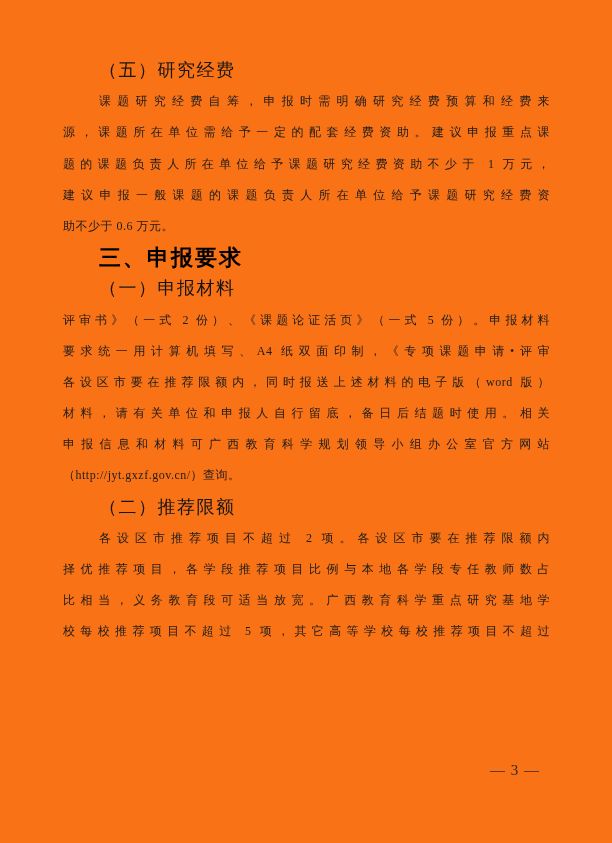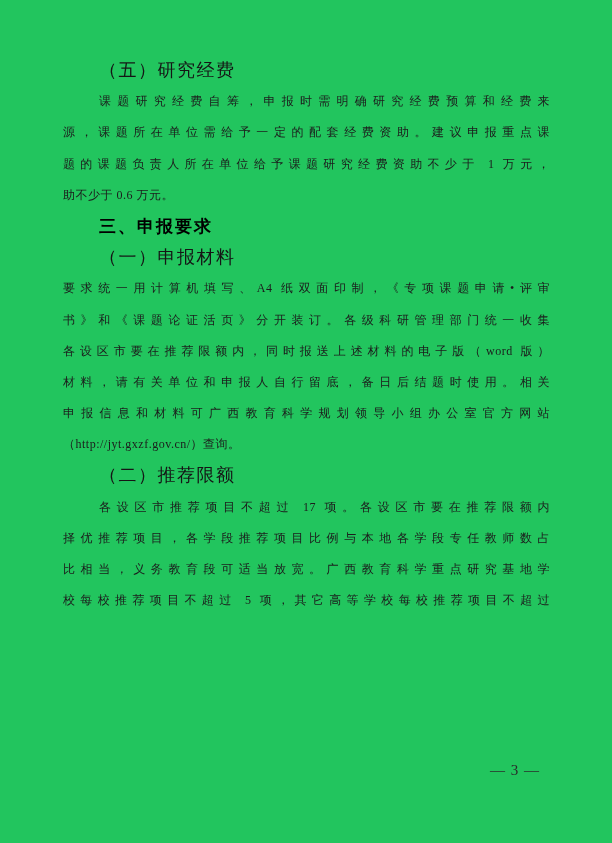--- a/index.html
+++ b/index.html
@@ -7,21 +7,21 @@
   body {
     background: #ffffff;
     font-family: "Liberation Serif", serif;
     color: #1c1c1c;
     overflow: hidden;
   }
   .page {
     position: relative;
     width: 612px;
     height: 843px;
-    background: #22c55e;
+    background: #f97316;
   }
   .content {
     position: absolute;
     left: 63px;
     top: 55px;
     width: 487px;
   }
   .line {
     height: 31.2px;
     line-height: 31.2px;
@@ -37,21 +37,21 @@
   }
   .indent { text-indent: 36px; }
   .h-kai {
     font-size: 18px;
     letter-spacing: 1.5px;
     color: #151515;
   }
   .h-bold {
     font-family: "Liberation Sans", sans-serif;
     font-weight: bold;
-    font-size: 17px;
+    font-size: 22px;
     letter-spacing: 2px;
     color: #000000;
   }
   .footer {
     position: absolute;
     top: 761px;
     left: 0;
     width: 612px;
     text-align: right;
     padding-right: 72px;
@@ -63,29 +63,30 @@
 </style>
 </head>
 <body>
 
 <div class="page">
   <div class="content">
     <div class="line h-kai indent">（五）研究经费</div>
     <div class="line just indent">课题研究经费自筹，申报时需明确研究经费预算和经费来</div>
     <div class="line just">源，课题所在单位需给予一定的配套经费资助。建议申报重点课</div>
     <div class="line just">题的课题负责人所在单位给予课题研究经费资助不少于 1 万元，</div>
+    <div class="line just">建议申报一般课题的课题负责人所在单位给予课题研究经费资</div>
     <div class="line">助不少于 0.6 万元。</div>
     <div class="line h-bold indent">三、申报要求</div>
     <div class="line h-kai indent">（一）申报材料</div>
+    <div class="line just">评审书》（一式 2 份）、《课题论证活页》（一式 5 份）。申报材料</div>
     <div class="line just">要求统一用计算机填写、A4 纸双面印制，《专项课题申请•评审</div>
-    <div class="line just">书》和《课题论证活页》分开装订。各级科研管理部门统一收集</div>
     <div class="line just">各设区市要在推荐限额内，同时报送上述材料的电子版（word 版）</div>
     <div class="line just">材料，请有关单位和申报人自行留底，备日后结题时使用。相关</div>
     <div class="line just">申报信息和材料可广西教育科学规划领导小组办公室官方网站</div>
     <div class="line">（http://jyt.gxzf.gov.cn/）查询。</div>
     <div class="line h-kai indent">（二）推荐限额</div>
-    <div class="line just indent">各设区市推荐项目不超过 17 项。各设区市要在推荐限额内</div>
+    <div class="line just indent">各设区市推荐项目不超过 2 项。各设区市要在推荐限额内</div>
     <div class="line just">择优推荐项目，各学段推荐项目比例与本地各学段专任教师数占</div>
     <div class="line just">比相当，义务教育段可适当放宽。广西教育科学重点研究基地学</div>
     <div class="line just">校每校推荐项目不超过 5 项，其它高等学校每校推荐项目不超过</div>
   </div>
   <div class="footer">— 3 —</div>
 </div>
 
 </body></html>

